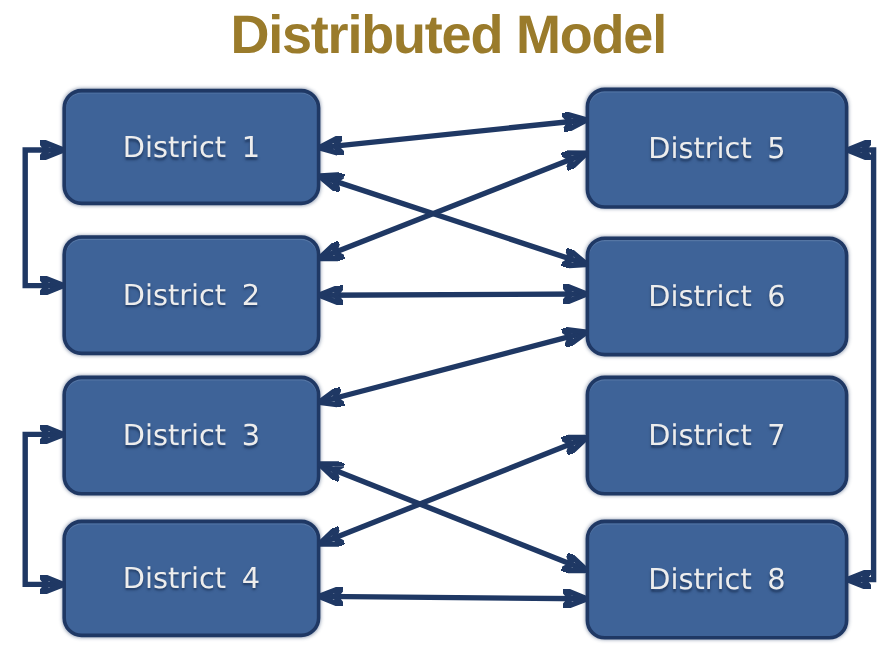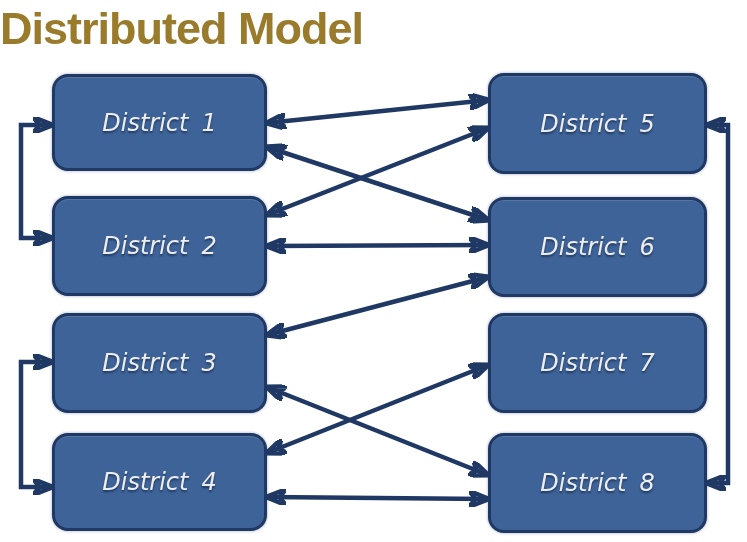--- a/index.html
+++ b/index.html
@@ -14,20 +14,21 @@
     height: 542px;
     background: #ffffff;
     overflow: hidden;
   }
   .title {
     position: absolute;
     top: 0;
     left: 0;
     width: 747px;
     margin: 0;
+    text-align: center;
     font-family: "Liberation Sans", sans-serif;
     font-weight: bold;
     font-size: 45px;
     line-height: 58px;
     letter-spacing: -1px;
     color: #9A7B2B;
   }
   .box {
     position: absolute;
     box-sizing: border-box;
@@ -40,21 +41,20 @@
     justify-content: center;
   }
   .box .label {
     display: flex;
     align-items: baseline;
     gap: 13px;
     font-size: 24px;
     color: #EDEDED;
     text-shadow: 0 2px 2px rgba(10, 25, 55, 0.55);
     white-space: nowrap;
-    font-style: italic;
   }
   
   .d1 { left: 52px;  top: 74px;  width: 215px; height: 97px;  }
   .d2 { left: 52px;  top: 196px; width: 215px; height: 100px; }
   .d3 { left: 52px;  top: 313px; width: 215px; height: 100px; }
   .d4 { left: 52px;  top: 433px; width: 215px; height: 98px;  }
   
   .d5 { left: 488px; top: 73px;  width: 219px; height: 101px; }
   .d6 { left: 488px; top: 197px; width: 219px; height: 100px; }
   .d7 { left: 488px; top: 313px; width: 219px; height: 100px; }

